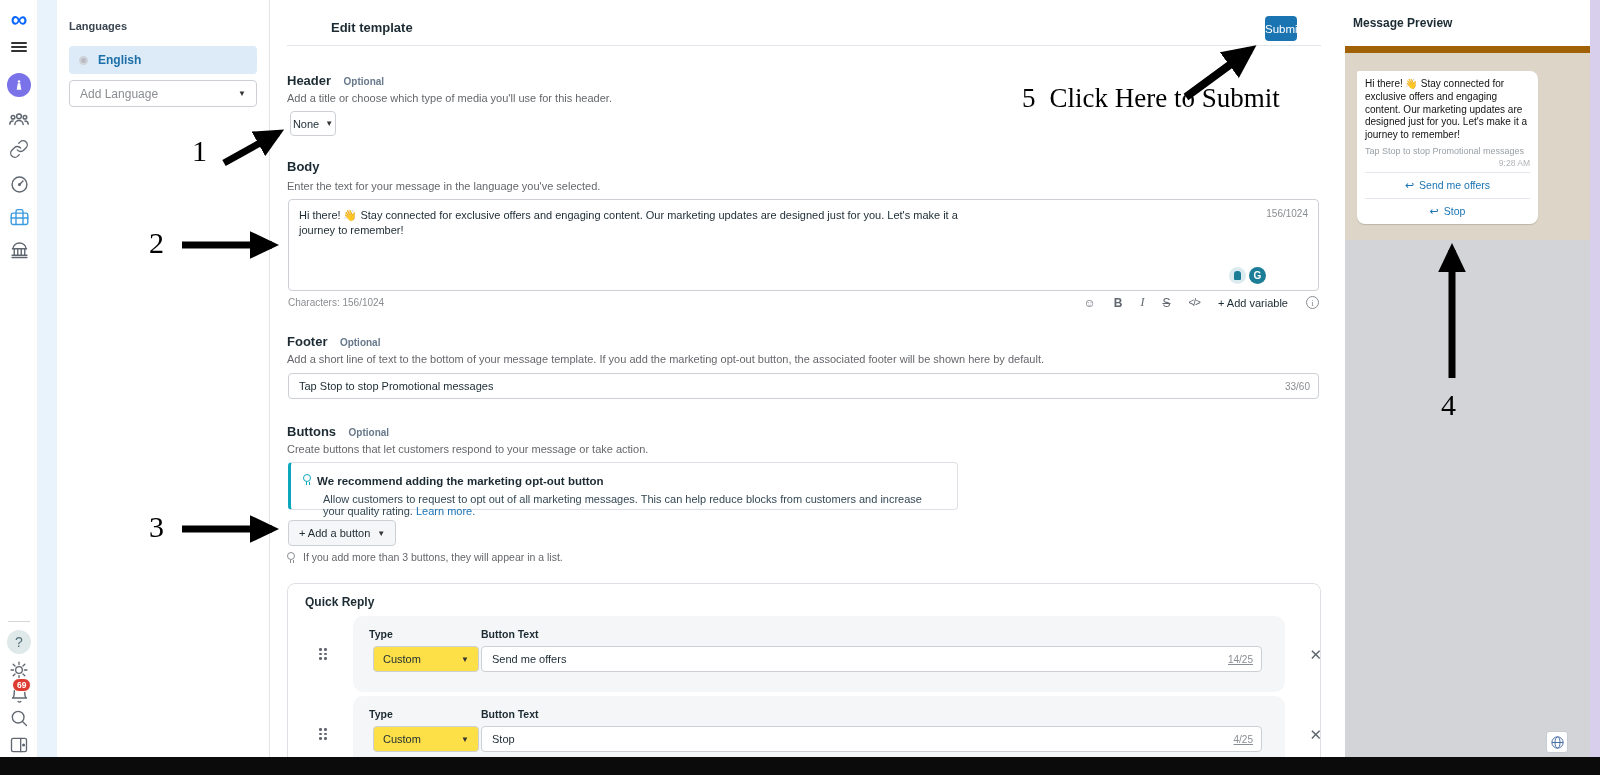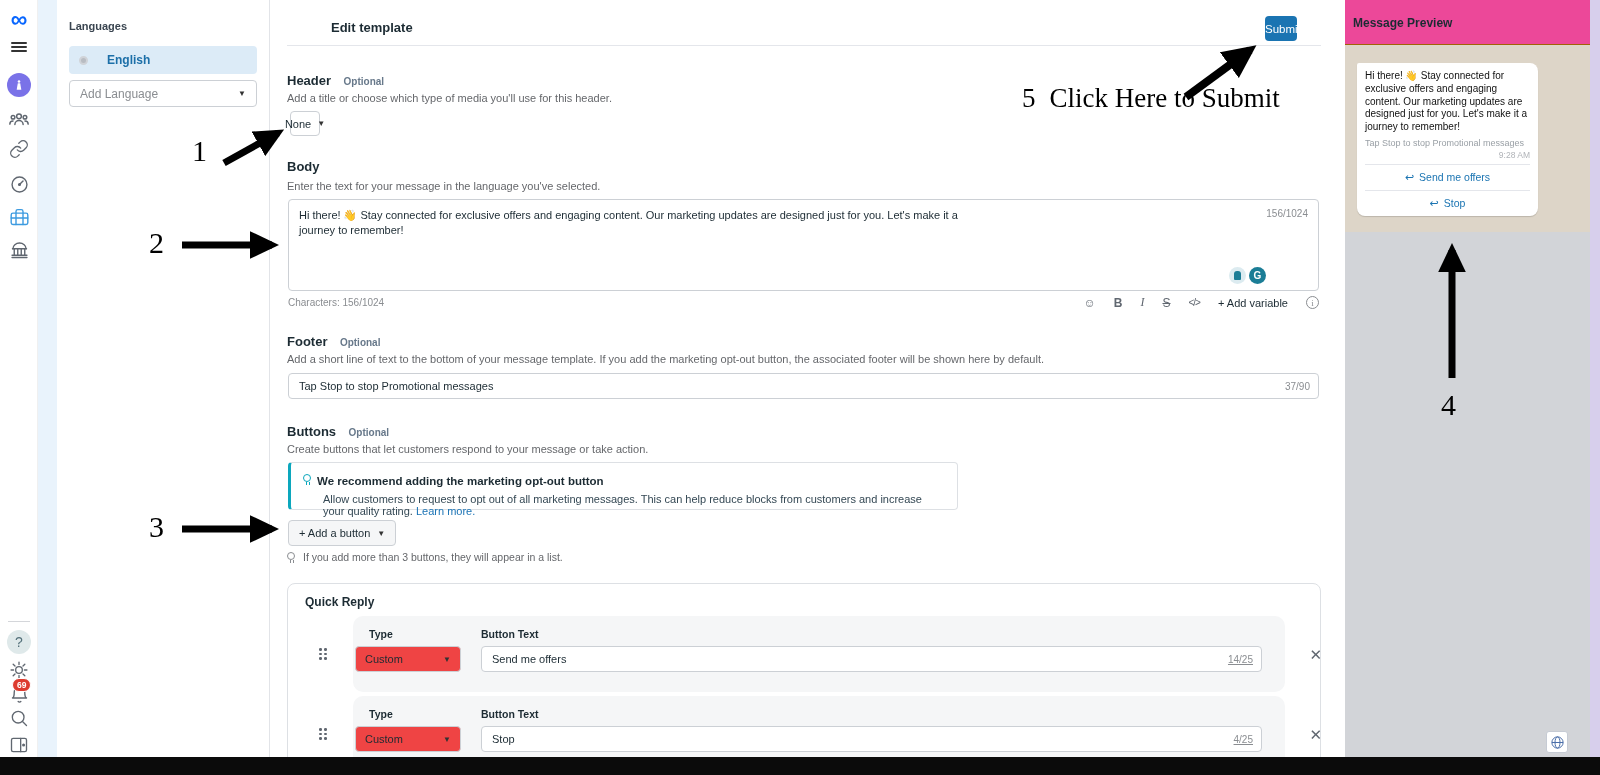--- a/index.html
+++ b/index.html
@@ -18,37 +18,37 @@
   .badge { position:absolute; top:-6px; left:12px; background:#dd3b2f; color:#fff; font-size:8.5px; font-weight:bold; border-radius:8px; padding:1px 4px; border:1px solid #fff; }
   .rail-div { position:absolute; left:8px; width:22px; height:1px; background:#d4d6da; }
 
   #bluestrip { left:38px; top:0; width:19px; height:757px; background:#e9f3fc; z-index:2; }
 
   
   #langs { left:57px; top:0; width:213px; height:757px; background:#fff; border-right:1px solid #e2e4e8; padding:20px 12px; z-index:2; }
   .langs-title { font-size:11px; font-weight:bold; color:#3a4550; margin-bottom:14px; }
   .lang-item { display:flex; align-items:center; gap:10px; background:#dcebf7; border-radius:4px; height:28px; padding:0 10px; margin-bottom:6px; cursor:pointer; }
   .lang-dot { width:9px; height:9px; border-radius:50%; background:#b8bcc2; border:2px solid #d0d3d8; }
-  .lang-name { color:#1c6fa8; font-weight:bold; font-size:12px;margin-left:9px; }
+  .lang-name { color:#1c6fa8; font-weight:bold; font-size:12px; }
   .add-lang { display:flex; align-items:center; justify-content:space-between; border:1px solid #ccd0d5; border-radius:4px; height:27px; padding:0 10px; color:#8a8d91; font-size:12px; cursor:pointer; background:#fff; }
   .caret { font-size:8px; color:#333; }
 
   
   #card { left:271px; top:0; width:1066px; height:757px; background:#fff; z-index:1; }
   .sec-title { font-weight:bold; font-size:13px; color:#1c2b33; display:inline-block; }
   .opt { font-size:10px; font-weight:bold; color:#67788a; margin-left:8px; }
   .desc { font-size:11px; color:#65676b; }
   .fld { border:1px solid #ccd0d5; border-radius:4px; background:#fff; }
   .counter { color:#8a8d91; font-size:10px; }
 
   #edit-title { left:16px; top:20px;margin-left:44px; }
   #submit-btn { left:994px; top:16px; width:32px; height:25px; background:#1a74b2; color:#fff; border:none; border-radius:4px; font-size:11.5px; font-family:inherit; cursor:pointer; }
   .hdiv { left:16px; top:45px; width:1034px; height:1px; background:#e4e6eb; position:absolute; }
 
-  #none-dd { left:19px; top:111px; width:30px; height:25px; display:flex; align-items:center; justify-content:center; gap:6px; font-size:11px; cursor:pointer; }
+  #none-dd { left:19px; top:111px; width:46px; height:25px; display:flex; align-items:center; justify-content:center; gap:6px; font-size:11px; cursor:pointer; }
 
   #body-ta { left:17px; top:199px; width:1031px; height:92px; cursor:text; }
   #body-text { position:absolute; left:10px; top:8px; width:660px; font-size:11px; line-height:1.4; color:#1c2b33; }
   #body-count { position:absolute; right:10px; top:8px; }
   .gram { position:absolute; display:flex; gap:3px; right:52px; top:67px; }
   .gram-a { width:17px; height:17px; border-radius:9px; background:#dcebf0; display:flex; align-items:center; justify-content:center; }
   .gram-a b { width:7px; height:9px; background:#1b7d96; border-radius:3px 3px 1px 1px; display:block; }
   .gram-b { width:17px; height:17px; border-radius:50%; background:#1b7d96; color:#fff; font-size:10px; font-weight:bold; display:flex; align-items:center; justify-content:center; }
 
   #chars-line { left:17px; top:297px; }
@@ -75,29 +75,29 @@
 
   #add-btn { left:17px; top:520px; height:26px; padding:0 10px; display:inline-flex; align-items:center; gap:7px; background:#f5f6f7; border:1px solid #ccd0d5; border-radius:4px; font-size:11px; cursor:pointer; }
   #list-hint { left:16px; top:551px; display:flex; align-items:center; gap:6px; color:#65676b; font-size:10.5px; }
 
   #qr-card { left:16px; top:583px; width:1034px; height:192px; border:1px solid #dde0e4; border-radius:8px 8px 0 0; background:#fff; }
   #qr-title { position:absolute; left:17px; top:11px; font-size:12px; font-weight:bold; }
   .qr-row { position:absolute; left:65px; width:932px; height:76px; background:#f5f6f7; border-radius:10px; padding:12px 16px; }
   .drag { position:absolute; left:-34px; top:32px; width:9px; display:grid; grid-template-columns:3px 3px; gap:2px; }
   .drag i { width:2.5px; height:2.5px; background:#606770; border-radius:50%; }
   .mini-lbl { font-size:10.5px; font-weight:bold; color:#1c2b33; }
-  .type-dd { position:absolute; left:2px; top:30px; width:106px; height:26px; display:flex; align-items:center; justify-content:space-between; padding:0 9px; font-size:11px; cursor:pointer; background:#ef4444; }
+  .type-dd { position:absolute; left:20px; top:30px; width:106px; height:26px; display:flex; align-items:center; justify-content:space-between; padding:0 9px; font-size:11px; cursor:pointer; background:#fde047; }
   .btxt-wrap { position:absolute; left:128px; top:30px; right:23px; height:26px; background:#fff; }
   .btxt-wrap input { width:100%; height:100%; border:none; background:transparent; outline:none; font-size:11px; padding:0 45px 0 10px; font-family:inherit; color:#1c2b33; }
   .btxt-count { position:absolute; right:8px; top:7px;text-decoration:underline; }
   .row-x { position:absolute; right:-37px; top:30px; font-size:15px; color:#606770; cursor:pointer; background:none; border:none; }
 
   
   #preview { left:1345px; top:0; width:245px; height:757px; background:#d2d4d8; z-index:1; }
-  #pv-head { height:45px; background:#ec4899; border-bottom:1px solid #a16207; padding:16px 0 0 8px; font-size:12px; font-weight:bold; }
+  #pv-head { height:53px; background:#ffffff; border-bottom:7px solid #a16207; padding:16px 0 0 8px; font-size:12px; font-weight:bold; }
   #pv-chat { height:187px; background:#ddd5c8; position:relative; }
   #bubble { position:absolute; left:12px; top:18px; width:181px; background:#fff; border-radius:2px 8px 8px 8px; box-shadow:0 1px 1px rgba(0,0,0,.15); padding:7px 8px 0 8px; }
   #bubble-body { font-size:10px; line-height:1.28; color:#111; }
   #bubble-foot { font-size:9px; color:#9aa0a6; margin-top:4px; }
   #bubble-time { font-size:8.5px; color:#b0b3b8; text-align:right; margin:2px 0 4px; }
   .pv-btn { border-top:1px solid #e4e6eb; height:26px; display:flex; align-items:center; justify-content:center; gap:5px; color:#1a74b2; font-size:10.5px; cursor:pointer; }
   .reply-ic { font-size:11px; }
 
   #scrollstrip { left:1590px; top:0; width:10px; height:757px; background:#d7cfec; z-index:4; }
   #bottombar { left:0; top:757px; width:1600px; height:18px; background:#0b0b0b; z-index:6; }
@@ -251,21 +251,21 @@
     <span class="info-c">i</span>
   </div>
 
   <div class="abs" style="left:16px; top:332px;">
     <span class="sec-title">Footer</span>
     <span class="opt">Optional</span>
   </div>
   <div class="abs desc" style="left:16px; top:353px;">Add a short line of text to the bottom of your message template. If you add the marketing opt-out button, the associated footer will be shown here by default.</div>
   <div id="footer-input-wrap" class="abs fld">
     <input value="Tap Stop to stop Promotional messages" style="">
-    <span id="footer-count" class="counter">37/90</span>
+    <span id="footer-count" class="counter">33/60</span>
   </div>
 
   <div class="abs" style="left:16px; top:422px;">
     <span class="sec-title">Buttons</span>
     <span class="opt">Optional</span>
   </div>
   <div class="abs desc" style="left:16px; top:443px;">Create buttons that let customers respond to your message or take action.</div>
 
   <div id="reco" class="abs">
     <span class="bulb" style="color:#0ca7bd;"><i></i><b></b></span><span id="reco-title">We recommend adding the marketing opt-out button</span>

